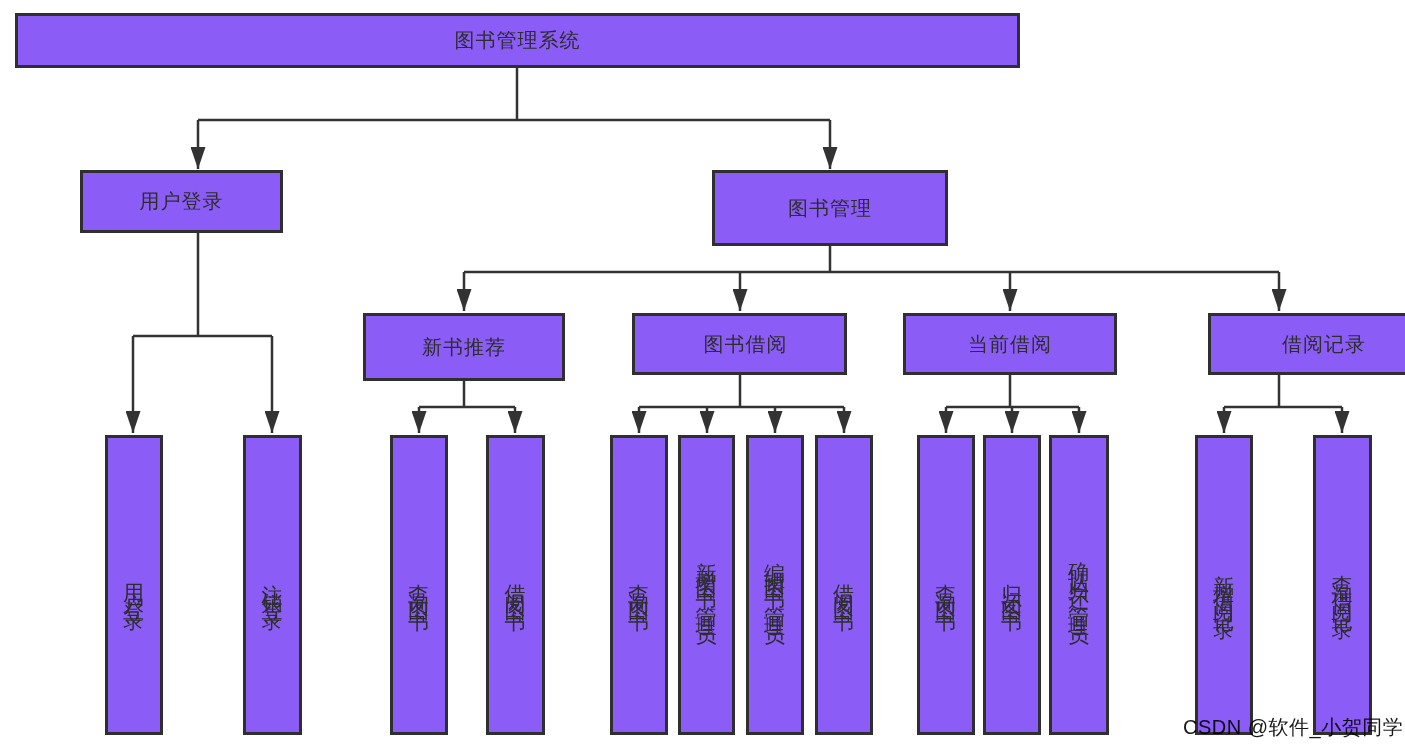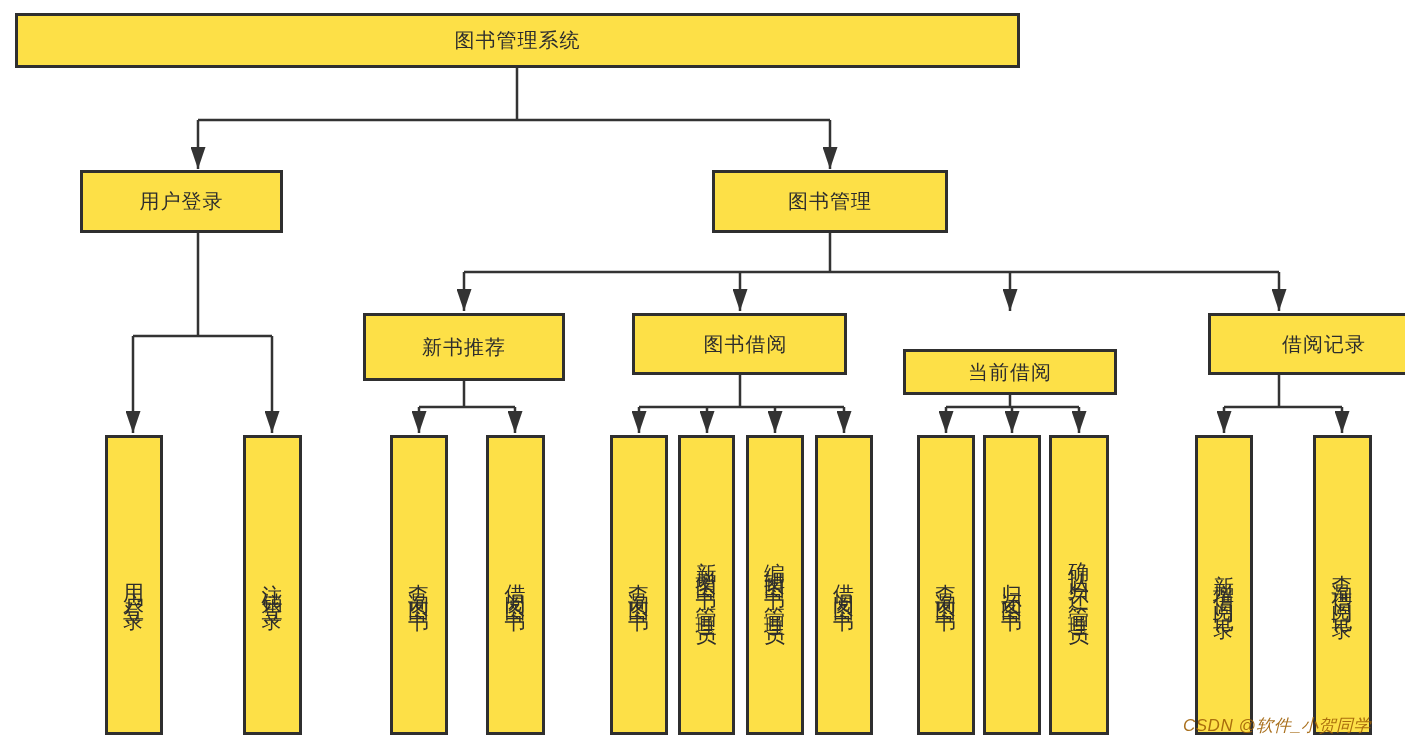--- a/index.html
+++ b/index.html
@@ -7,21 +7,21 @@
     position:relative;
     width:1405px;height:747px;
     background:#ffffff;
     font-family:"Liberation Sans",sans-serif;
     overflow:hidden;
   }
   .connector-svg{position:absolute;left:0;top:0;z-index:1;}
   .node{
     position:absolute;
     box-sizing:border-box;
-    background:#fde047;
+    background:#8b5cf6;
     border:3px solid #2f2f2f;
     display:flex;align-items:center;justify-content:center;
     color:#2d2d2d;
     z-index:2;
   }
   .hlabel{
     font-size:20px;
     letter-spacing:1px;
     white-space:nowrap;
     color:#2d2d2d;
@@ -31,45 +31,44 @@
     text-orientation:mixed;
     font-size:21px;
     letter-spacing:9px;
     line-height:1;
     color:#2d2d2d;
     white-space:nowrap;
   }
   
   .root-box{left:15px;top:13px;width:1005px;height:55px;}
   .b-user-login{left:80px;top:170px;width:203px;height:63px;}
-  .b-book-mgmt{left:712px;top:170px;width:236px;height:63px;}
+  .b-book-mgmt{left:712px;top:170px;width:236px;height:76px;}
   .b-new-rec{left:363px;top:313px;width:202px;height:68px;}
   .b-borrow{left:632px;top:313px;width:215px;height:62px;padding-left:12px;}
-  .b-current{left:903px;top:313px;width:214px;height:46px;margin-top:36px;}
+  .b-current{left:903px;top:313px;width:214px;height:62px;}
   .b-records{left:1173px;top:313px;width:232px;height:62px;margin-left:35px;}
   .leaf{top:435px;height:300px;}
   .lf-1{left:105px;width:58px;}
   .lf-2{left:243px;width:59px;}
   .lf-3{left:390px;width:58px;}
   .lf-4{left:486px;width:59px;}
   .lf-5{left:610px;width:58px;}
   .lf-6{left:678px;width:57px;}
   .lf-7{left:746px;width:58px;}
   .lf-8{left:815px;width:58px;}
   .lf-9{left:917px;width:58px;}
   .lf-10{left:983px;width:58px;}
   .lf-11{left:1049px;width:60px;}
   .lf-12{left:1195px;width:58px;}
   .lf-13{left:1313px;width:59px;}
   .watermark{
     position:absolute;left:1183px;top:714px;
-    font-size:17px;color:#a16207;opacity:.9;
+    font-size:20px;color:#000000;opacity:.9;
     white-space:nowrap;z-index:3;
     letter-spacing:0.5px;
-    font-style:italic;
   }
 </style>
 </head>
 <body>
 
 <div class="canvas">
 
   <svg class="connector-svg" width="1405" height="747" viewBox="0 0 1405 747">
     <defs>
       <marker id="arrow" markerUnits="userSpaceOnUse" markerWidth="22" markerHeight="15" refX="22" refY="7.5" orient="auto">

